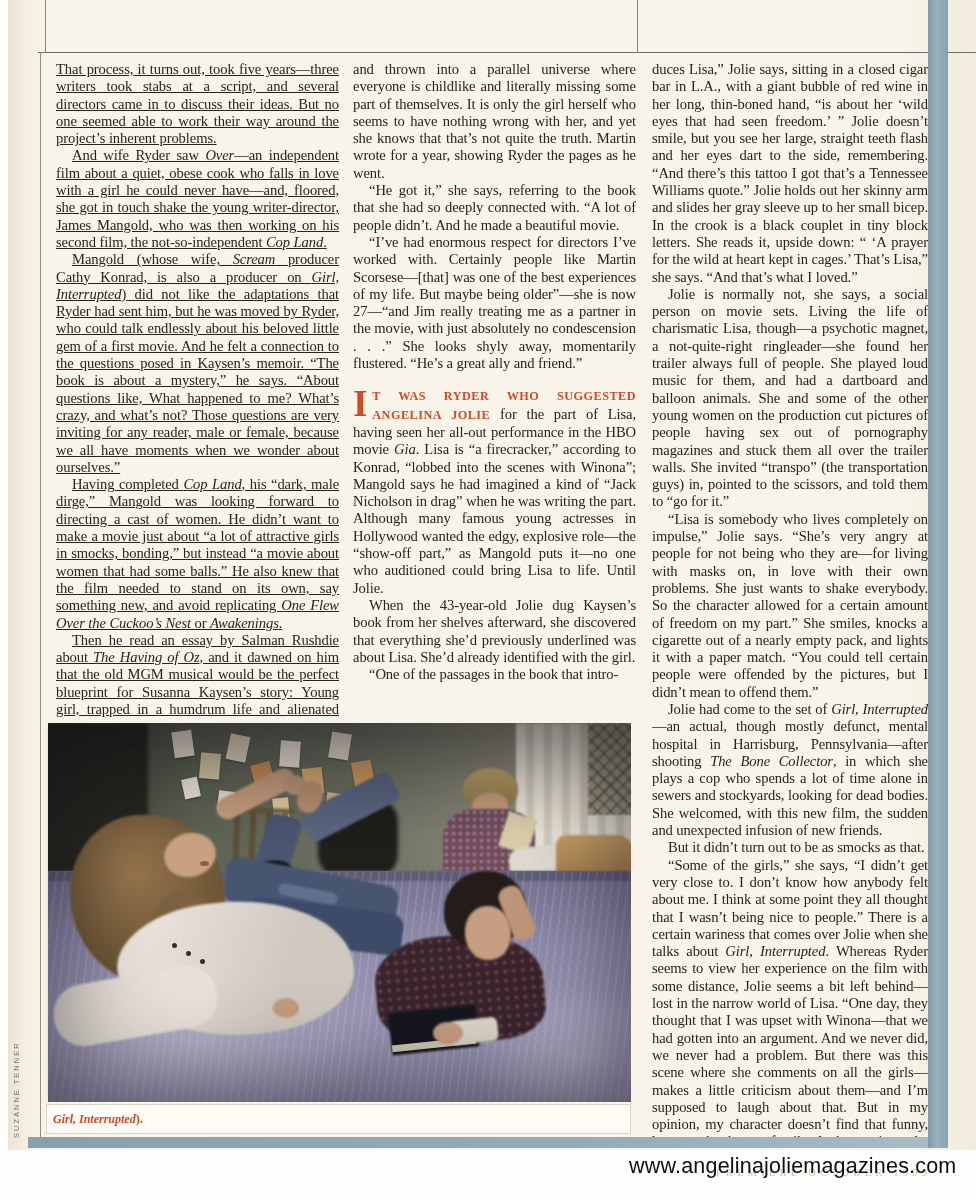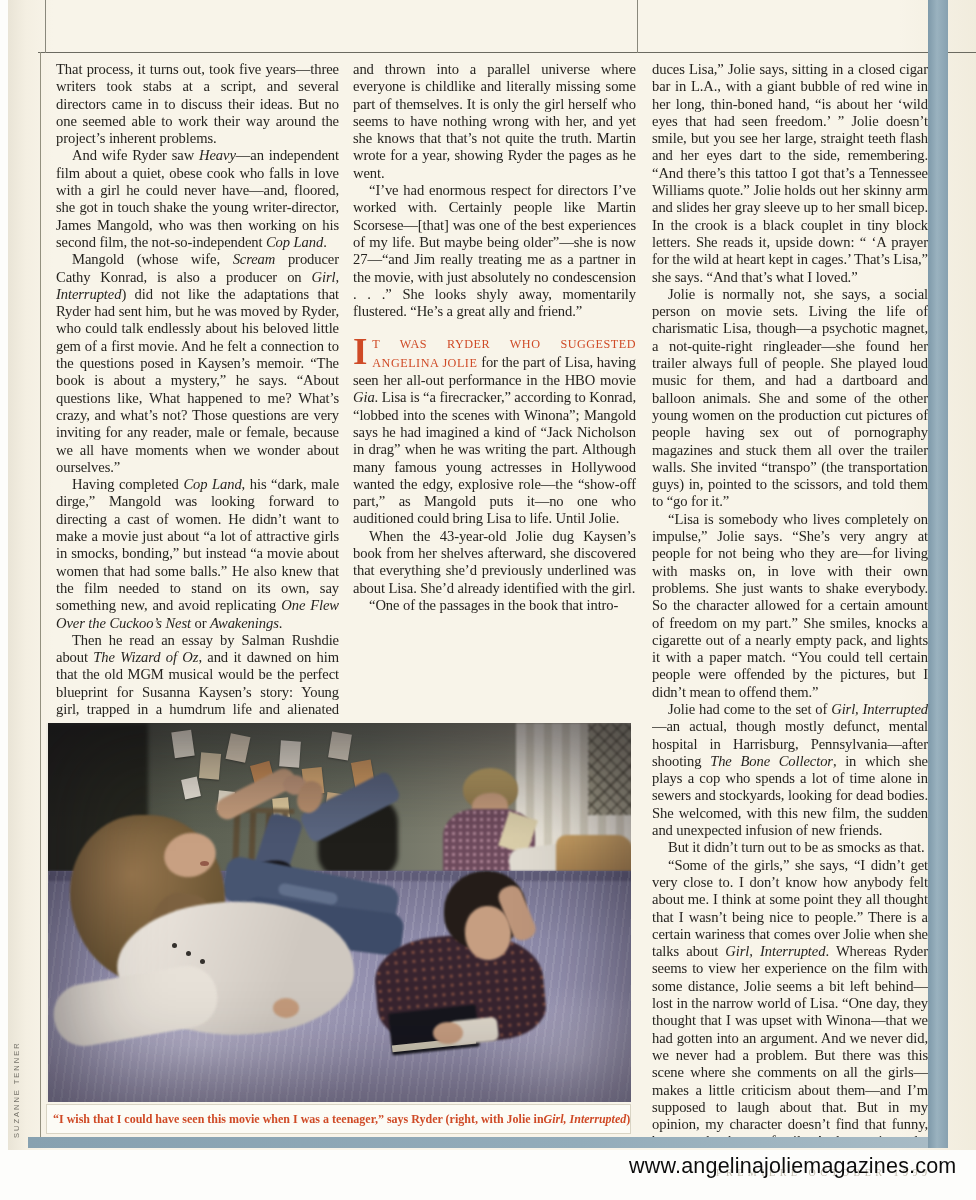--- a/index.html
+++ b/index.html
@@ -19,23 +19,23 @@
     background:linear-gradient(90deg,#7e99a9,#9ab2bf 45%,#87a1b0);}
   .band-bottom{left:28px;top:1137px;width:920px;height:11px;
     background:linear-gradient(90deg,#87a1b0,#93acba 60%,#a9bcc6);}
   
   .col{font-size:14.6px;line-height:17.3px;color:var(--ink);overflow:hidden;
        text-align:justify;letter-spacing:-0.1px;}
   .col p{margin:0;}
   .col p.ind{text-indent:16px;}
   .col p.gap{margin-top:15px;}
   .it{font-style:italic;}
-  .lead{color:var(--accent);font-weight:normal;font-size:12.2px;letter-spacing:0.5px;}
+  .lead{color:var(--accent);font-weight:bold;font-size:12.2px;letter-spacing:0.5px;}
   .drop{float:left;color:var(--accent);font-size:37px;line-height:29px;padding:2px 5px 0 0;font-weight:bold;}
-  .col1{left:56px;top:61px;width:283px;height:659px;}
+  .col1{left:56px;top:61px;width:283px;height:659px;text-decoration:underline;}
   .col2{left:353px;top:61px;width:283px;height:659px;}
   .col3{left:652px;top:61px;width:276px;height:1076px;}
   
   .photo{left:46px;top:723px;width:585px;height:379px;overflow:hidden;background:#77756f;
          border-left:2px solid #efece2;}
   .photo .s{position:absolute;}
   .soft{filter:blur(1px);}
   .soft2{filter:blur(2px);}
   .p-wall{left:0;top:0;width:585px;height:200px;
     background:linear-gradient(90deg,#3c3f36 0,#5d6153 25%,#6e7264 55%,#8a8878 78%,#b9b4a2 100%);}
@@ -128,27 +128,28 @@
 <body>
 
 <div class="abs scan-page"></div>
 <div class="abs rule-top"></div>
 <div class="abs tick-left"></div>
 <div class="abs tick-mid"></div>
 <div class="abs rule-left"></div>
 
 <div class="abs col col1">
     <p><span>That process, it turns out, took five years—three writers took stabs at a script, and several directors came in to discuss their ideas. But no one seemed able to work their way around the project’s inherent problems.</span></p>
-    <p class="ind"><span>And wife Ryder saw </span><span class="it">Heavy</span><span>—an independent film about a quiet, obese cook who falls in love with a girl he could never have—and, floored, she got in touch shake the young writer-director, James Mangold, who was then working on his second film, the not-so-independent </span><span class="it">Cop Land</span><span>.</span></p>
+    <p class="ind"><span>And wife Ryder saw </span><span class="it">Over</span><span>—an independent film about a quiet, obese cook who falls in love with a girl he could never have—and, floored, she got in touch shake the young writer-director, James Mangold, who was then working on his second film, the not-so-independent </span><span class="it">Cop Land</span><span>.</span></p>
     <p class="ind"><span>Mangold (whose wife, </span><span class="it">Scream</span><span> producer Cathy Konrad, is also a producer on </span><span class="it">Girl, Interrupted</span><span>) did not like the adaptations that Ryder had sent him, but he was moved by Ryder, who could talk endlessly about his beloved little gem of a first movie. And he felt a connection to the questions posed in Kaysen’s memoir. “The book is about a mystery,” he says. “About questions like, What happened to me? What’s crazy, and what’s not? Those questions are very inviting for any reader, male or female, because we all have moments when we wonder about ourselves.”</span></p>
     <p class="ind"><span>Having completed </span><span class="it">Cop Land</span><span>, his “dark, male dirge,” Mangold was looking forward to directing a cast of women. He didn’t want to make a movie just about “a lot of attractive girls in smocks, bonding,” but instead “a movie about women that had some balls.” He also knew that the film needed to stand on its own, say something new, and avoid replicating </span><span class="it">One Flew Over the Cuckoo’s Nest</span><span> or </span><span class="it">Awakenings</span><span>.</span></p>
-    <p class="ind"><span>Then he read an essay by Salman Rushdie about </span><span class="it">The Wizard of Oz</span><span>, and it dawned on him that the old MGM musical would be the perfect blueprint for Susanna Kaysen’s story: Young girl, trapped in a humdrum life and alienated from her parents, is hit by a twister</span></p>
+    <p class="ind"><span>Then he read an essay by Salman Rushdie about </span><span class="it">The Having of Oz</span><span>, and it dawned on him that the old MGM musical would be the perfect blueprint for Susanna Kaysen’s story: Young girl, trapped in a humdrum life and alienated from her parents, is hit by a twister</span></p>
   </div>
 <div class="abs col col2">
     <p><span>and thrown into a parallel universe where everyone is childlike and literally missing some part of themselves. It is only the girl herself who seems to have nothing wrong with her, and yet she knows that that’s not quite the truth. Martin wrote for a year, showing Ryder the pages as he went.</span></p>
+    <p class="ind"><span>“He got it,” she says, referring to the book that she had so deeply connected with. “A lot of people didn’t. And he made a beautiful movie.</span></p>
     <p class="ind"><span>“I’ve had enormous respect for directors I’ve worked with. Certainly people like Martin Scorsese—[that] was one of the best experiences of my life. But maybe being older”—she is now 27—“and Jim really treating me as a partner in the movie, with just absolutely no condescension . . .” She looks shyly away, momentarily flustered. “He’s a great ally and friend.”</span></p>
     <p class="gap"><span class="drop">I</span><span class="lead">T WAS RYDER WHO SUGGESTED ANGELINA JOLIE</span><span> for the part of Lisa, having seen her all-out performance in the HBO movie </span><span class="it">Gia</span><span>. Lisa is “a firecracker,” according to Konrad, “lobbed into the scenes with Winona”; Mangold says he had imagined a kind of “Jack Nicholson in drag” when he was writing the part. Although many famous young actresses in Hollywood wanted the edgy, explosive role—the “show-off part,” as Mangold puts it—no one who auditioned could bring Lisa to life. Until Jolie.</span></p>
     <p class="ind"><span>When the 43-year-old Jolie dug Kaysen’s book from her shelves afterward, she discovered that everything she’d previously underlined was about Lisa. She’d already identified with the girl.</span></p>
     <p class="ind"><span>“One of the passages in the book that intro-</span></p>
   </div>
 <div class="abs col col3">
     <p><span>duces Lisa,” Jolie says, sitting in a closed cigar bar in L.A., with a giant bubble of red wine in her long, thin-boned hand, “is about her ‘wild eyes that had seen freedom.’ ” Jolie doesn’t smile, but you see her large, straight teeth flash and her eyes dart to the side, remembering. “And there’s this tattoo I got that’s a Tennessee Williams quote.” Jolie holds out her skinny arm and slides her gray sleeve up to her small bicep. In the crook is a black couplet in tiny block letters. She reads it, upside down: “ ‘A prayer for the wild at heart kept in cages.’ That’s Lisa,” she says. “And that’s what I loved.”</span></p>
     <p class="ind"><span>Jolie is normally not, she says, a social person on movie sets. Living the life of charismatic Lisa, though—a psychotic magnet, a not-quite-right ringleader—she found her trailer always full of people. She played loud music for them, and had a dartboard and balloon animals. She and some of the other young women on the production cut pictures of people having sex out of pornography magazines and stuck them all over the trailer walls. She invited “transpo” (the transportation guys) in, pointed to the scissors, and told them to “go for it.”</span></p>
     <p class="ind"><span>“Lisa is somebody who lives completely on impulse,” Jolie says. “She’s very angry at people for not being who they are—for living with masks on, in love with their own problems. She just wants to shake everybody. So the character allowed for a certain amount of freedom on my part.” She smiles, knocks a cigarette out of a nearly empty pack, and lights it with a paper match. “You could tell certain people were offended by the pictures, but I didn’t mean to offend them.”</span></p>
     <p class="ind"><span>Jolie had come to the set of </span><span class="it">Girl, Interrupted</span><span>—an actual, though mostly defunct, mental hospital in Harrisburg, Pennsylvania—after shooting </span><span class="it">The Bone Collector</span><span>, in which she plays a cop who spends a lot of time alone in sewers and stockyards, looking for dead bodies. She welcomed, with this new film, the sudden and unexpected infusion of new friends.</span></p>
@@ -210,21 +211,20 @@
   <div class="s p-wface soft"></div>
   <div class="s p-wtemple soft"></div>
   <div class="s p-book soft"></div>
   <div class="s p-pages"></div>
   <div class="s p-wcuff soft"></div>
   <div class="s p-whand soft"></div>
   <div class="s p-vignette"></div>
 </div>
 
 <div class="abs caption">
-    <span>“I wish that I could have seen this movie when I was a teenager,” says Ryder (right, with Jolie in </span>
     <span class="it">Girl, Interrupted</span>
     <span>).</span>
   </div>
 
 <div class="abs band-bottom"></div>
 <div class="abs strip-right"></div>
 
 <div class="abs credit">SUZANNE TENNER</div>
 <div class="abs footer-faint">PREMIERE OCTOBER 1999</div>
 <div class="abs watermark">www.angelinajoliemagazines.com</div>

